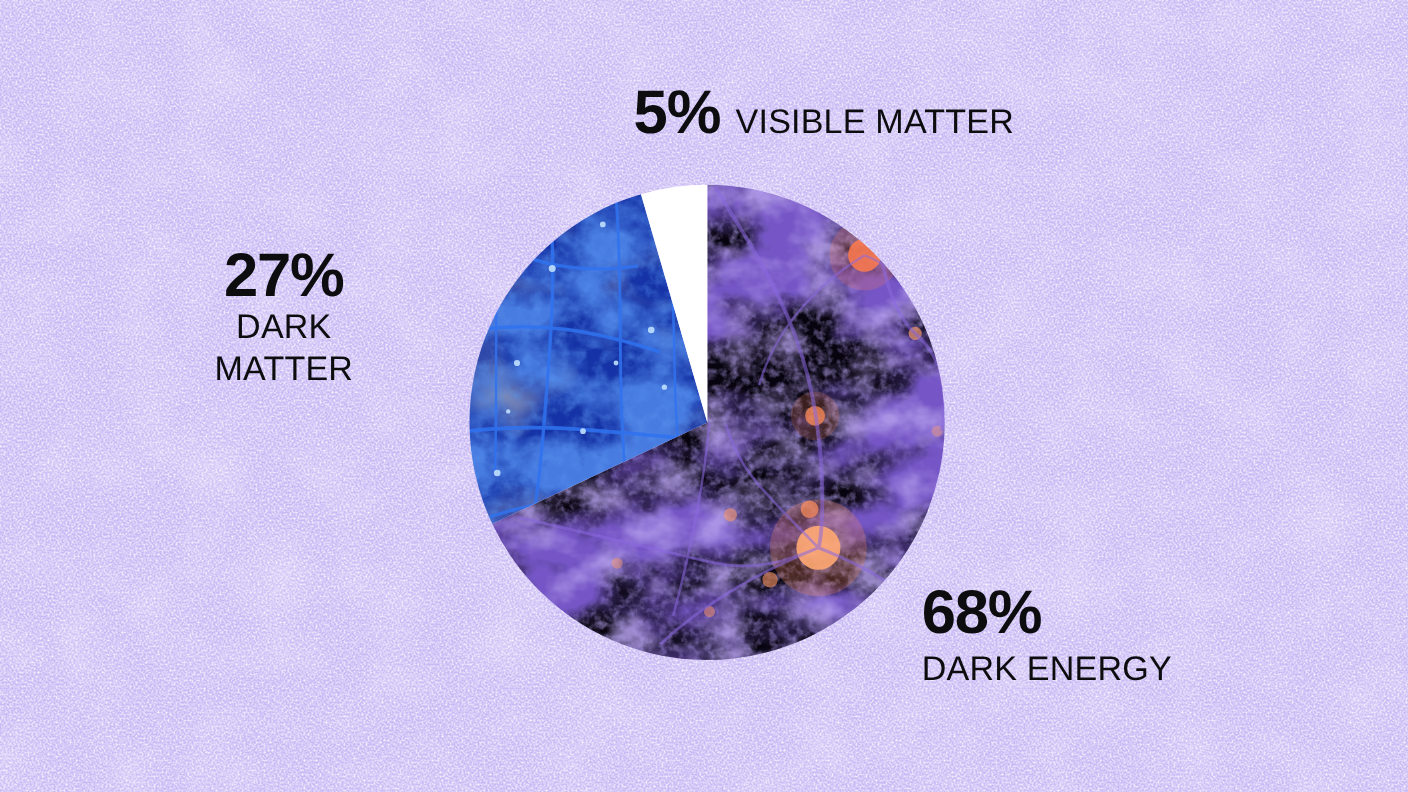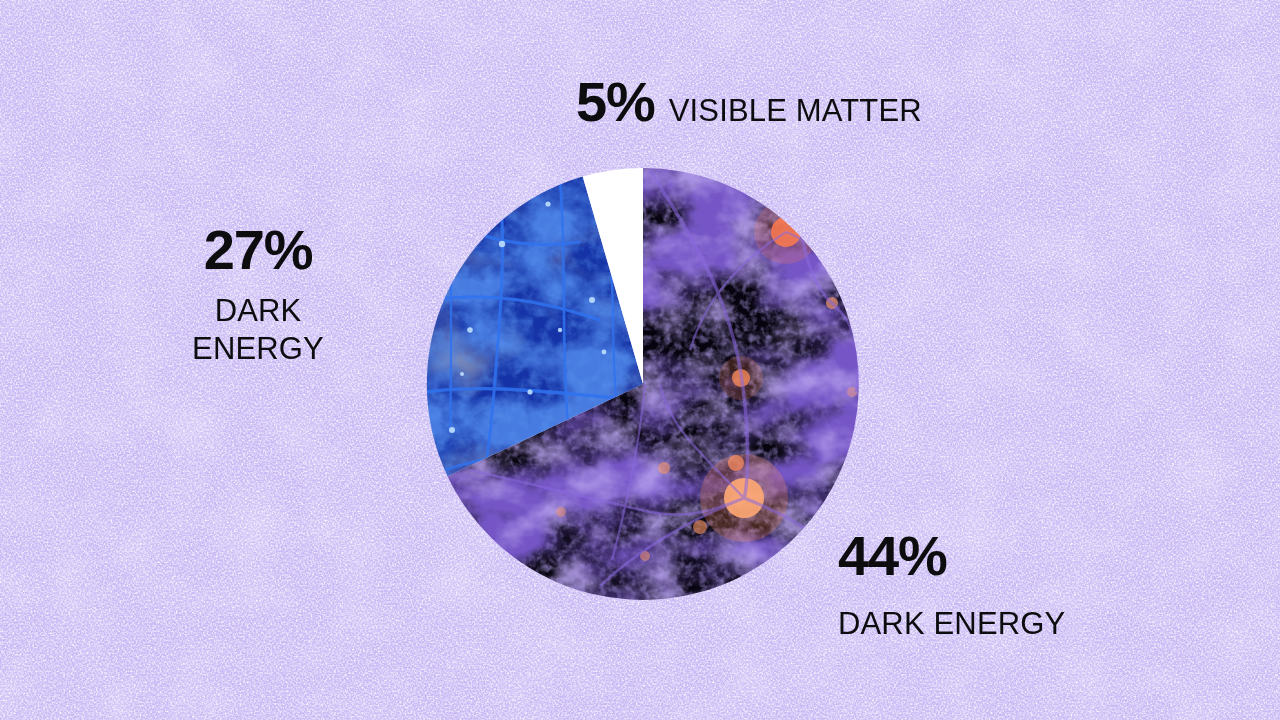--- a/index.html
+++ b/index.html
@@ -71,35 +71,34 @@
   #label-darkmatter {
     left: 122px;
     top: 222px;
     width: 272px;
     text-align: center;
   }
   #label-darkmatter .pct { font-size: 56px; display: block; }
   #label-darkmatter .cap {
     font-size: 31px;
     display: block;
-    margin-top: 14px;
     line-height: 1.22;
   }
 
   
   #label-darkenergy {
     left: 838px;
     top: 528px;
     text-align: left;
   }
   #label-darkenergy .pct { font-size: 56px; display: block; }
   #label-darkenergy .cap {
     font-size: 31px;
     display: block;
-    margin-top: 24px;
+    margin-top: 8px;
   }
 </style>
 </head>
 <body>
 
 <div id="stage">
 
   <div id="bg-base"></div>
 
   <svg id="bg-speckle" width="1280" height="720" viewBox="0 0 1280 720">
@@ -263,22 +262,22 @@
 
   <div class="label" id="label-visible">
     <span class="pct">5%</span>
     <span class="cap">VISIBLE MATTER</span>
   </div>
 
   <div class="label" id="label-darkmatter">
     <span class="pct">27%</span>
     <span class="cap">
       <span>DARK</span><br>
-      <span>ENERGY</span>
+      <span>MATTER</span>
     </span>
   </div>
 
   <div class="label" id="label-darkenergy">
-    <span class="pct">44%</span>
+    <span class="pct">68%</span>
     <span class="cap">DARK ENERGY</span>
   </div>
 
 </div>
 
 </body></html>

